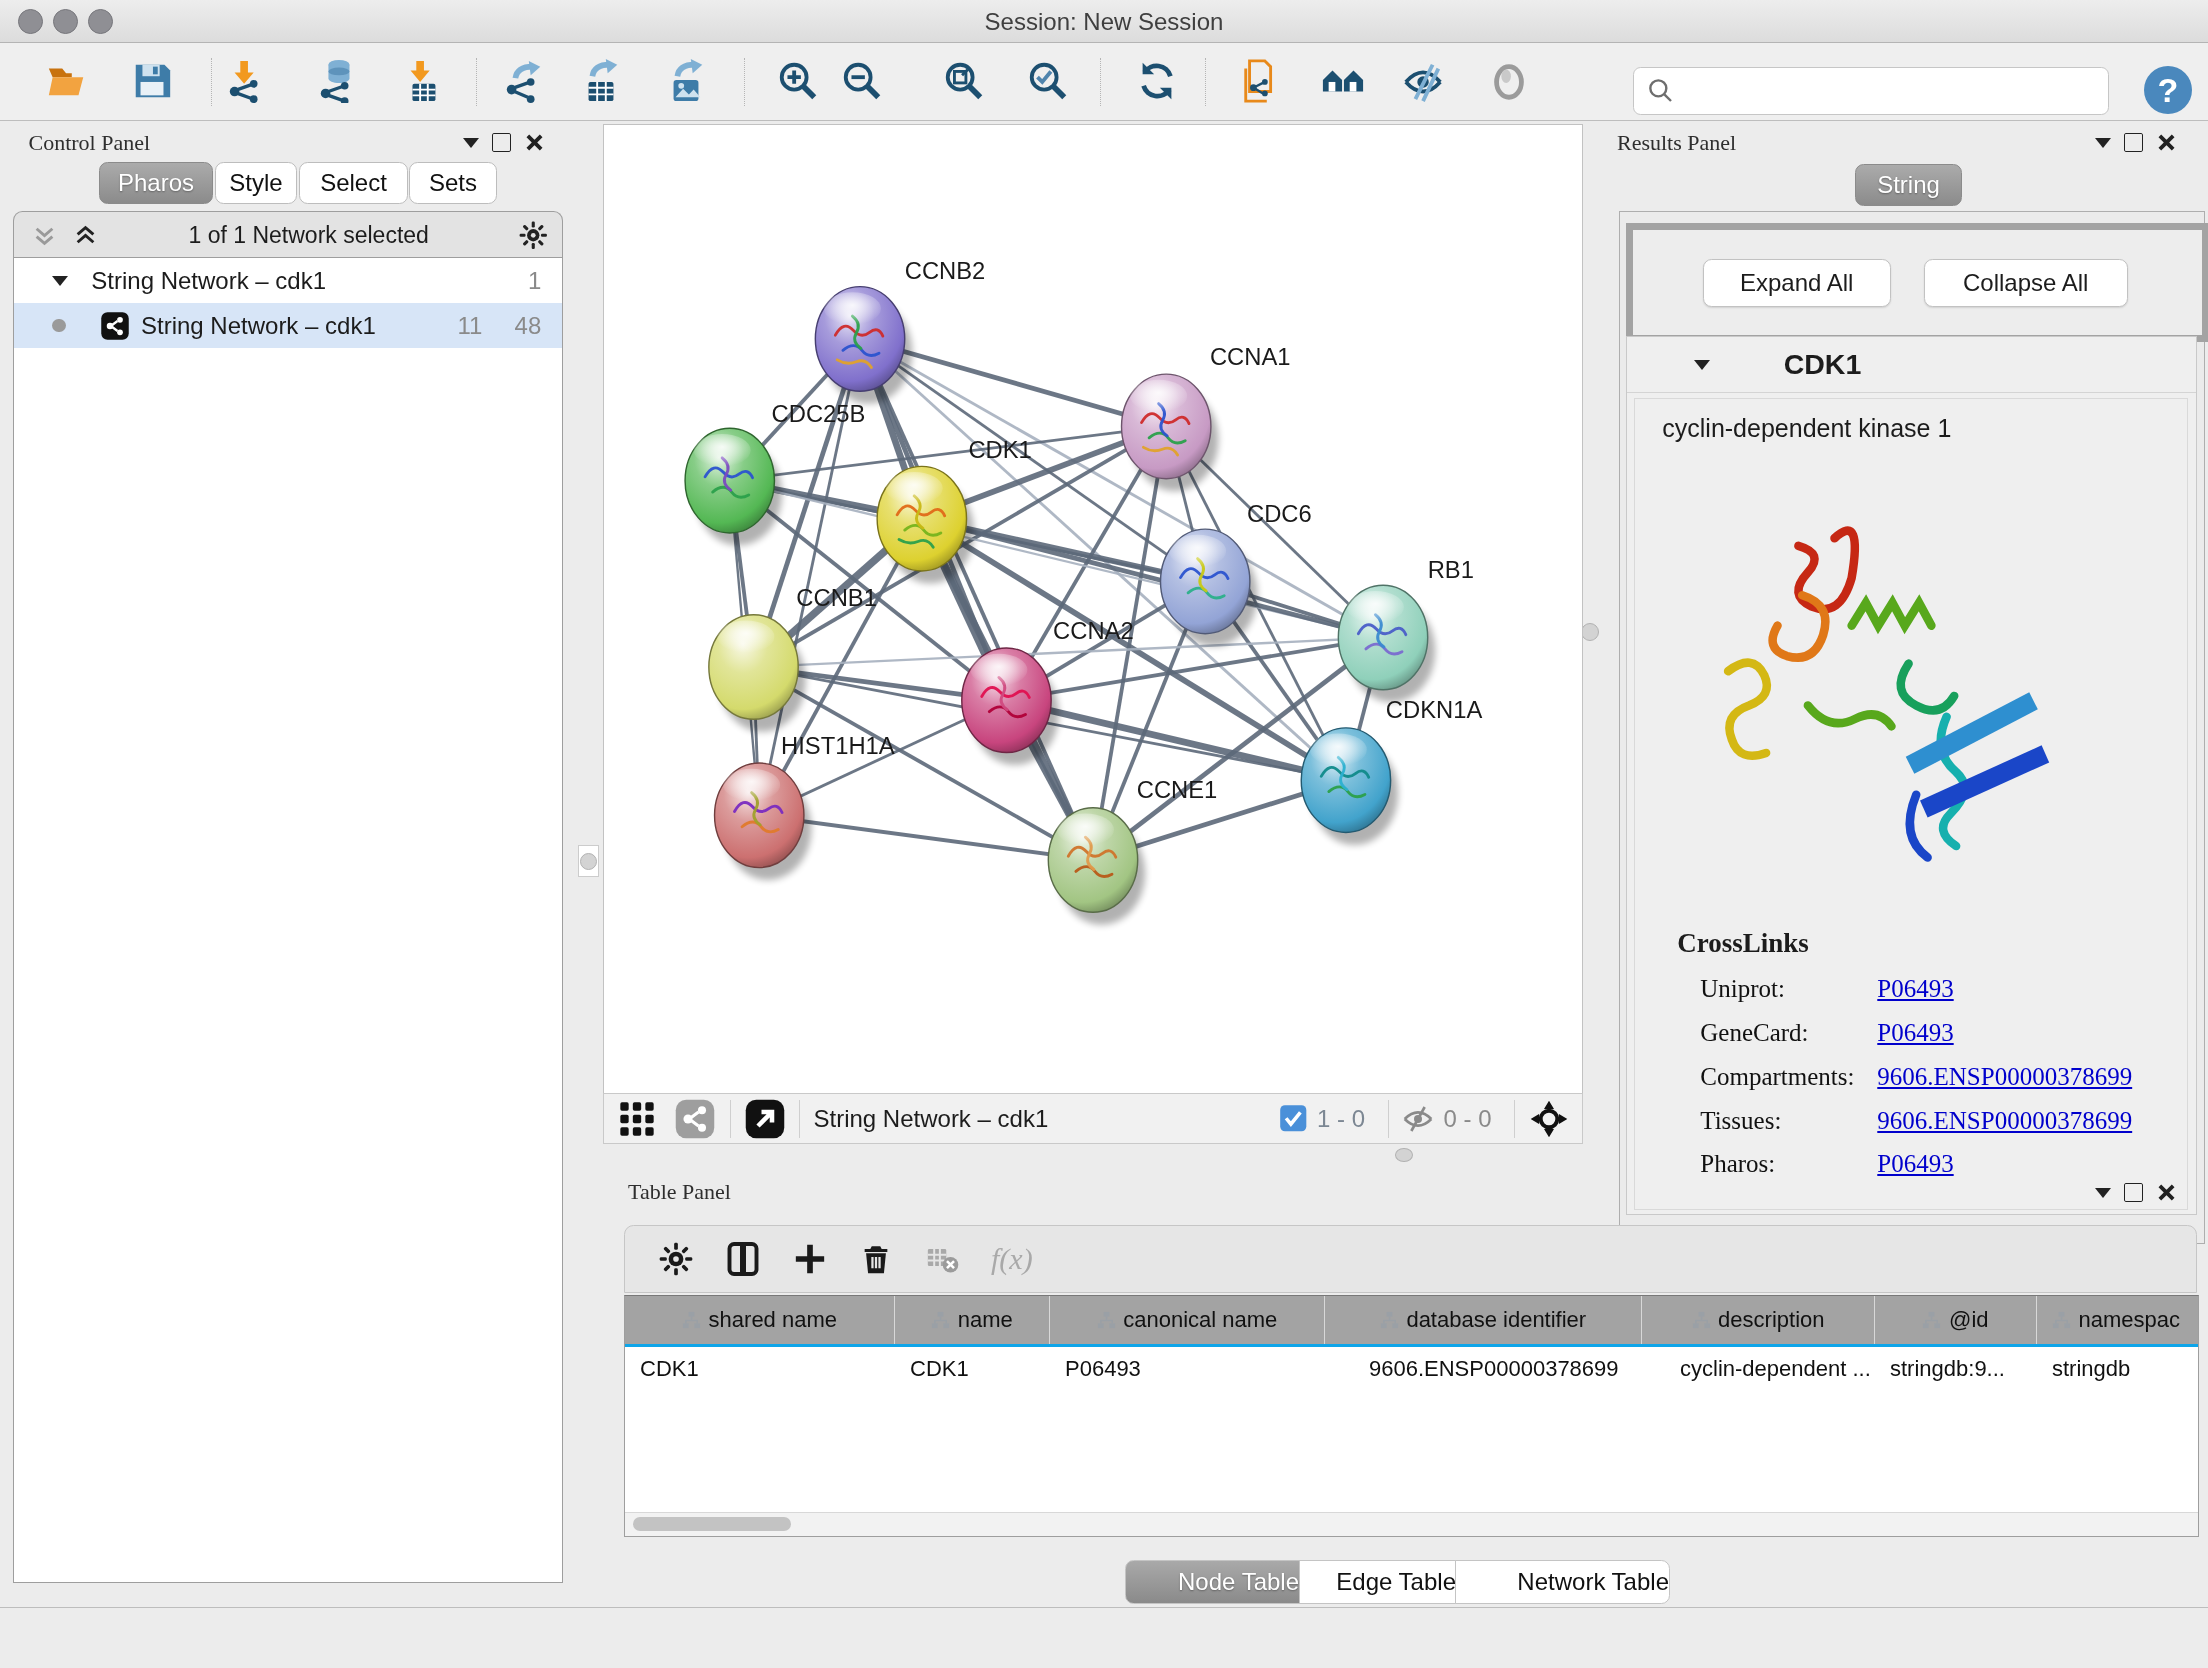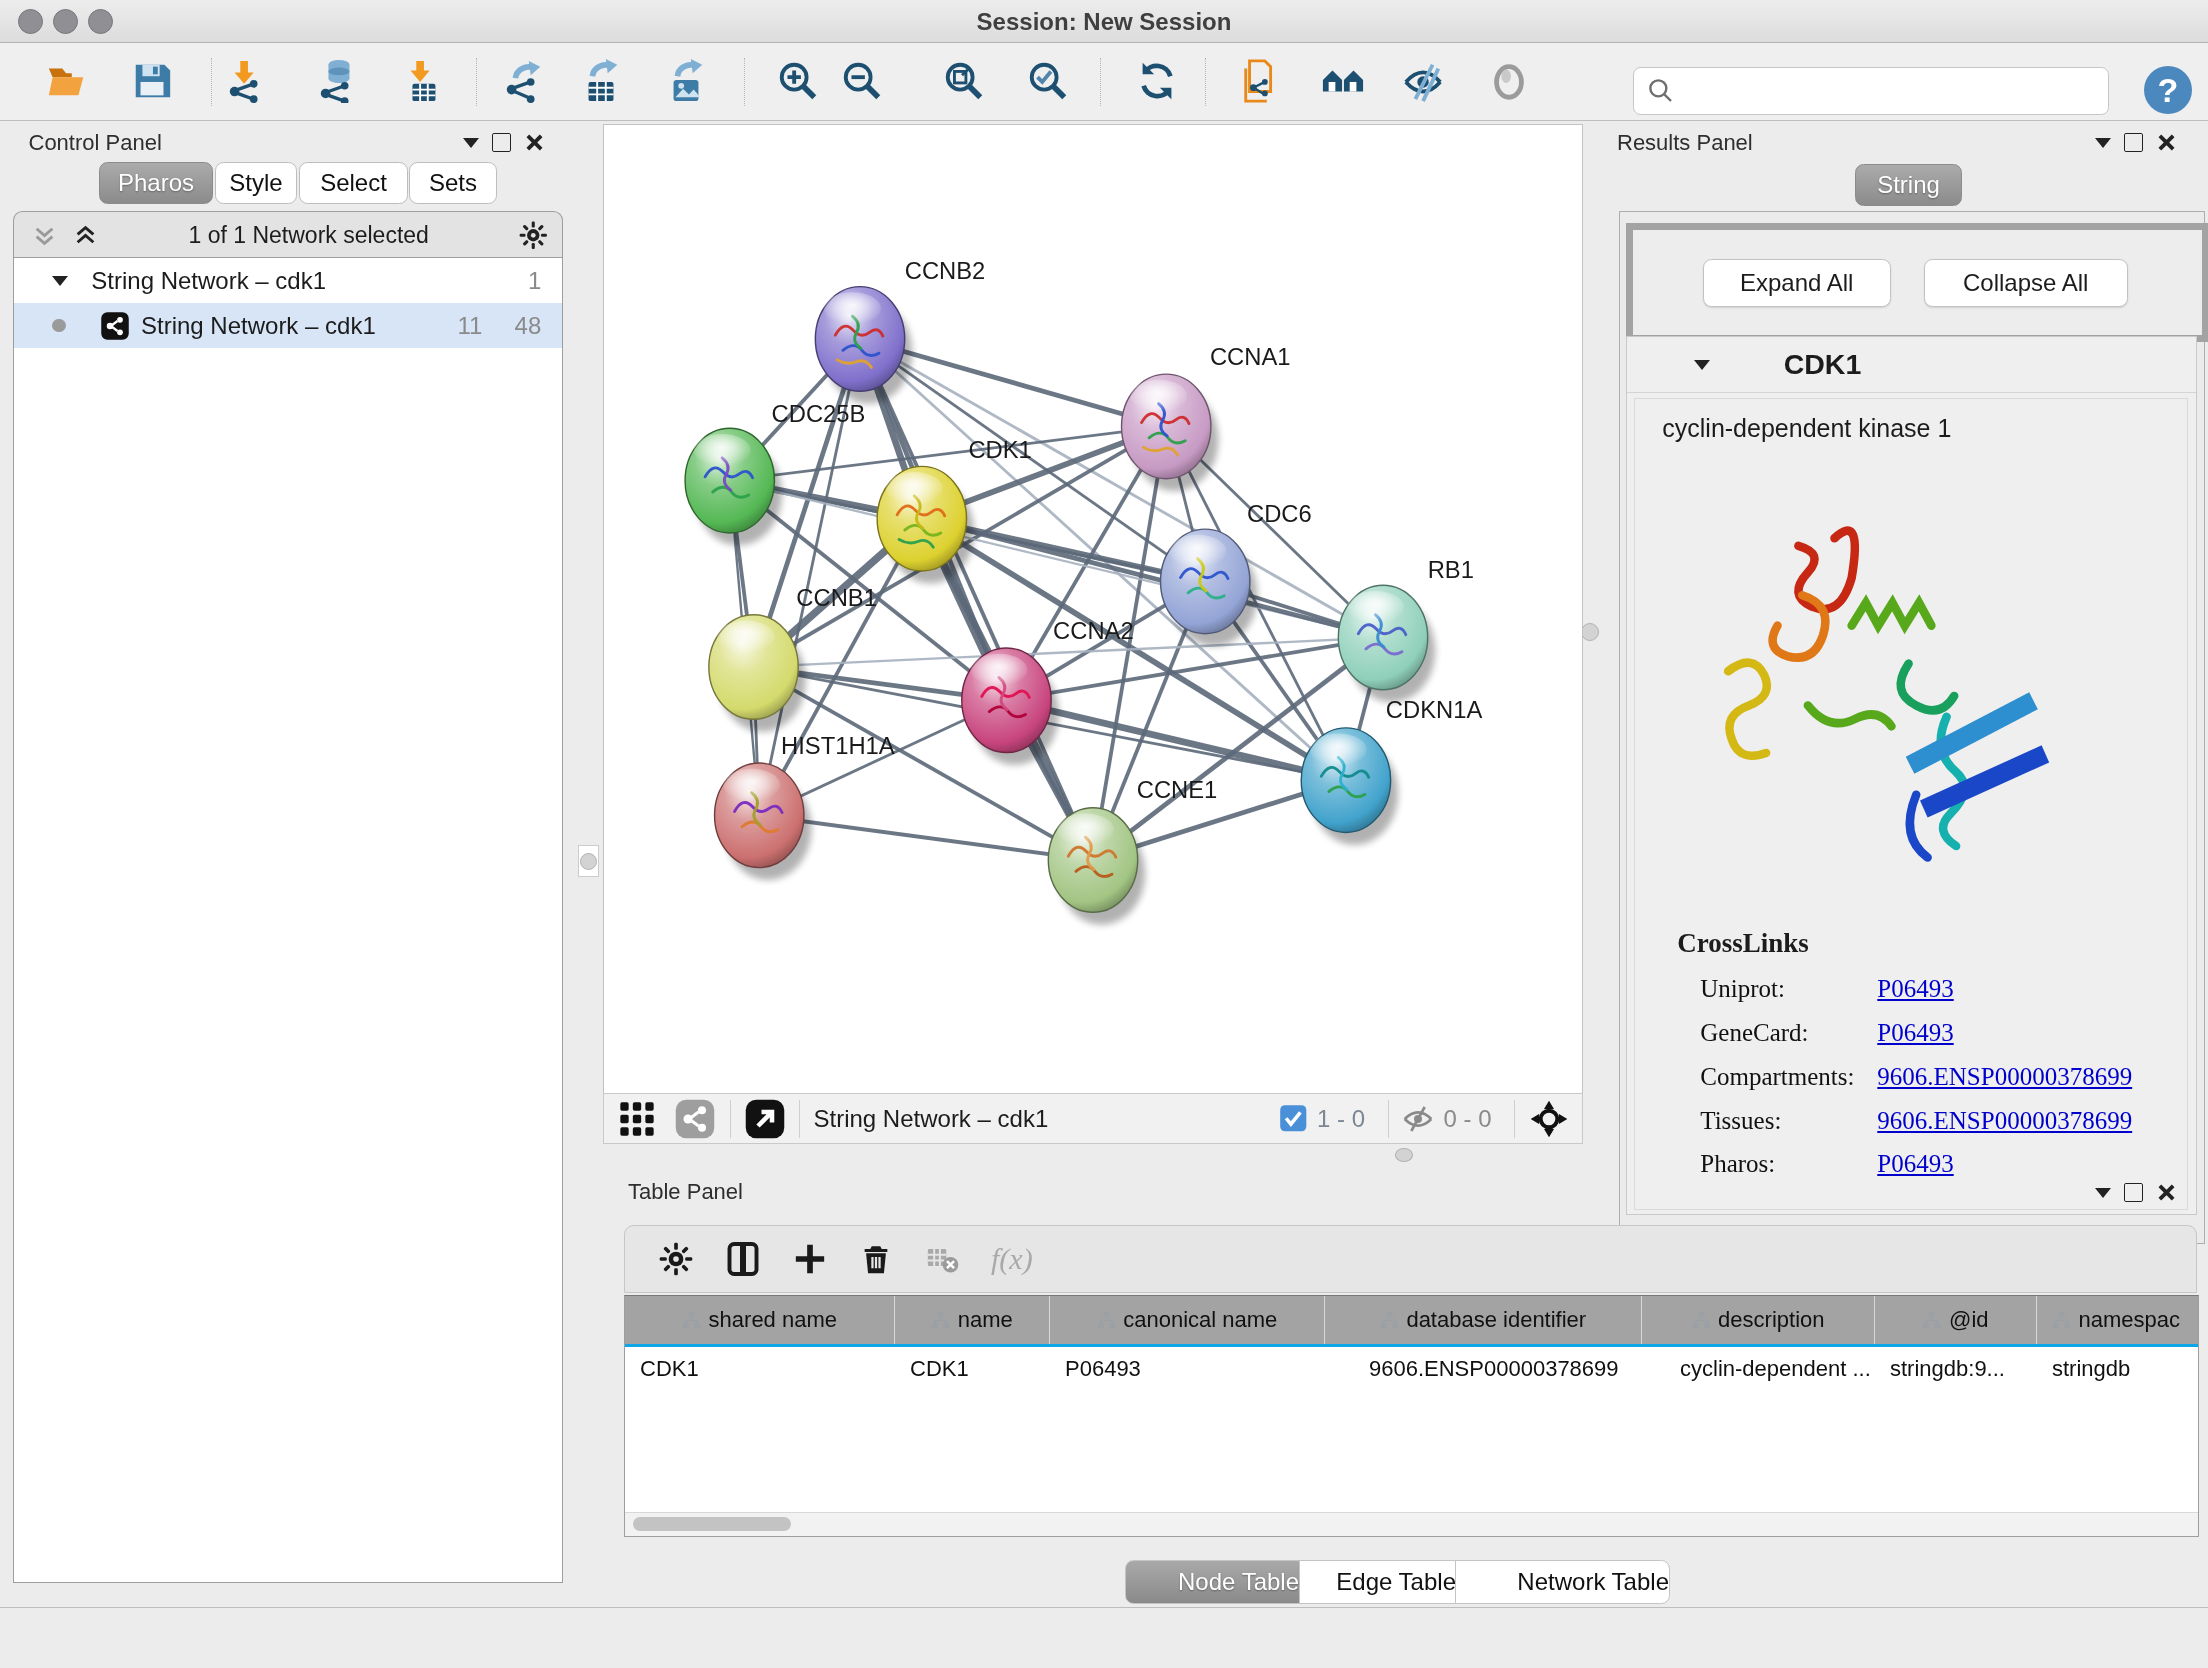--- a/index.html
+++ b/index.html
@@ -3,32 +3,32 @@
 <meta charset="utf-8">
 <style>
   html,body{margin:0;padding:0;}
   body{width:2208px;height:1668px;position:relative;overflow:hidden;
        font-family:"Liberation Sans",sans-serif;background:#ececec;color:#1c1c1c;}
   .abs{position:absolute;}
   
   .titlebar{left:0;top:0;width:2208px;height:42px;background:linear-gradient(#ededed,#dcdcdc);
             border-bottom:1px solid #b4b4b4;}
   .tlight{width:23px;height:23px;border-radius:50%;background:#8f8f94;border:1px solid #77777c;top:8.6px;}
-  .wintitle{width:100%;top:7.6px;text-align:center;font-size:24px;color:#3f3f3f;font-weight:bold;}
+  .wintitle{width:100%;top:7.6px;text-align:center;font-size:24px;color:#3f3f3f;}
   
   .toolbar{left:0;top:43px;width:2208px;height:77px;background:#efefef;border-bottom:1px solid #bdbdbd;}
   .tbtn{width:53px;height:53px;top:11.4px;display:flex;align-items:center;justify-content:center;cursor:pointer;}
   .tsep{top:15px;width:0;height:48px;border-left:1.9px dotted #b5b5b5;}
   .searchbox{left:1633px;top:24px;width:474px;height:46px;background:#fff;border:1px solid #c6c6c6;
              border-radius:7.6px;display:flex;align-items:center;}
   .searchbox input{border:none;outline:none;font-size:23px;flex:1;background:transparent;height:38px;}
   .helpbtn{left:2144px;top:23px;width:48px;height:48px;border-radius:50%;background:#4a88bd;color:#fff;
            font-size:34px;font-weight:bold;display:flex;align-items:center;justify-content:center;}
   
-  .ptitle{font-size:22px;color:#2e2e2e;}
+  .ptitle{font-size:22px;color:#2e2e2e;font-family:Liberation Serif, serif;}
   .phdr-ico{display:flex;align-items:center;gap:13.3px;}
   .tri-down{width:0;height:0;border-left:8.6px solid transparent;border-right:8.6px solid transparent;border-top:10.5px solid #222;}
   .sq{width:17px;height:17px;border:1.9px solid #222;border-radius:1.9px;background:transparent;}
   .tab{height:40px;border:1px solid #bdbdbd;background:#fff;color:#111;font-size:24px;border-radius:8.6px;
        display:flex;align-items:center;justify-content:center;}
   .tab.sel{background:linear-gradient(#ababab,#8b8b8b);color:#fff;border-color:#8b8b8b;
            text-shadow:0 1px 1.9px rgba(0,0,0,.35);}
   
   .cp-hdrstrip{left:13.3px;top:211px;width:548px;height:46px;background:#e3e3e3;border:1px solid #9e9e9e;
                border-bottom:none;border-radius:9.5px 9.5px 0 0;display:flex;align-items:center;}

